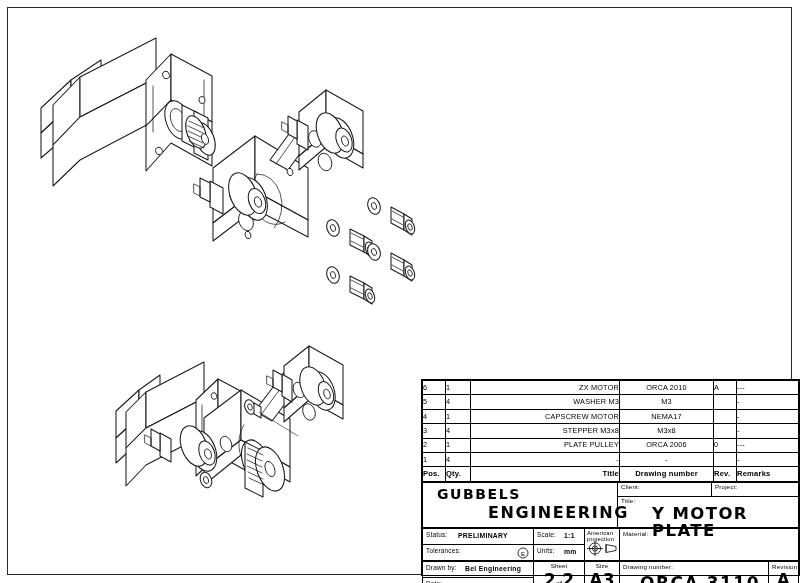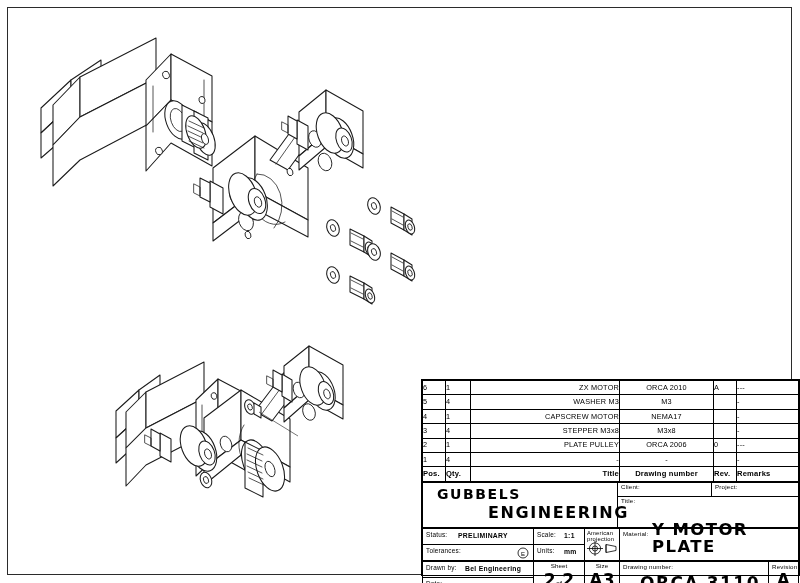--- a/index.html
+++ b/index.html
@@ -39,21 +39,21 @@
   .logo-cell{height:43px;position:relative;padding:0;}
   .logo-inner{position:absolute;left:0;top:0;width:100%;height:100%;}
   .logo-l1{position:absolute;left:14px;top:4px;font-size:14px;font-weight:bold;
            letter-spacing:1.6px;font-family:"DejaVu Sans", sans-serif;}
   .logo-l2{position:absolute;left:65px;top:22px;font-size:16px;font-weight:bold;
            letter-spacing:1.6px;font-family:"DejaVu Sans", sans-serif;}
 
   .lbl{font-size:6.2px;letter-spacing:.1px;}
   .cell-pad{position:relative;height:100%;}
   .tagtl{position:absolute;left:3px;top:1.5px;font-size:6.2px;}
-  .bigtitle{position:absolute;left:34px;top:24px;font-size:16.5px;font-weight:bold;
+  .bigtitle{position:absolute;left:34px;top:8px;font-size:16.5px;font-weight:bold;
             letter-spacing:1.4px;font-family:"DejaVu Sans", sans-serif;}
 
   .statusrow td{height:15px;}
   .tagin{position:absolute;left:3px;top:3.6px;font-size:6.4px;}
   .valin{position:absolute;left:35px;top:3px;font-size:6.8px;font-weight:bold;letter-spacing:.3px;}
   .valin2{position:absolute;left:28px;top:3px;font-size:6.8px;font-weight:bold;letter-spacing:.3px;}
 
   .projcell{position:relative;}
   .projlabel{position:absolute;left:2px;top:1px;font-size:5.8px;}
 

